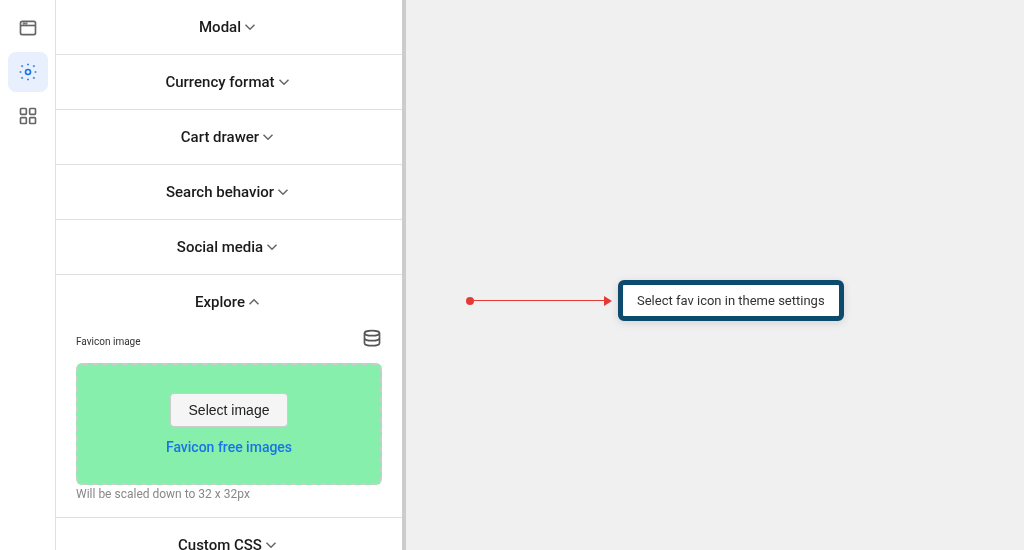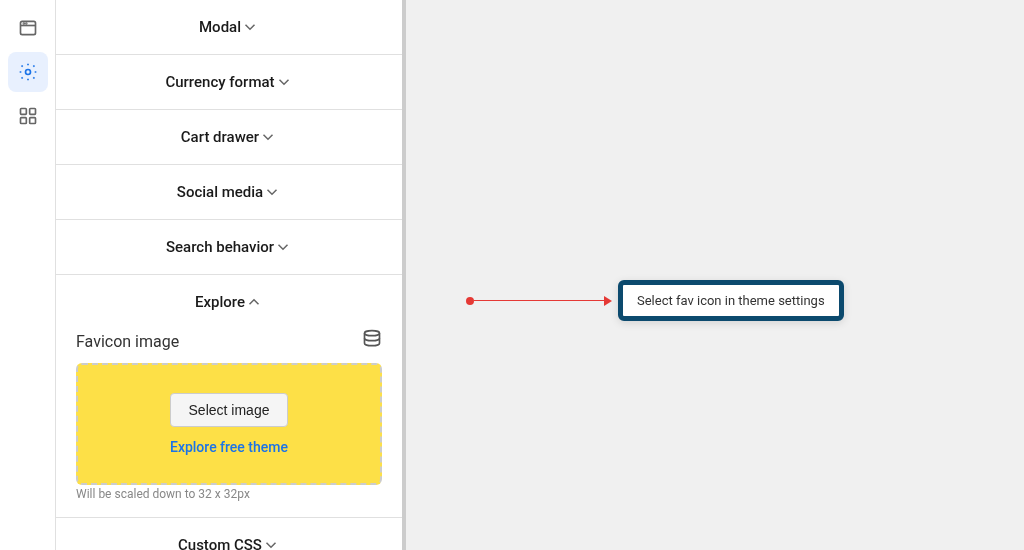--- a/index.html
+++ b/index.html
@@ -83,38 +83,38 @@
     .favicon-section {
       padding: 0 20px 16px 20px;
     }
     .favicon-image-row {
       display: flex;
       align-items: center;
       justify-content: space-between;
       margin-bottom: 10px;
     }
     .favicon-image-label {
-      font-size: 16px;
+      font-size: 10px;
       color: #333;
     }
     .favicon-db-icon {
       color: #555;
     }
 
     
     .image-upload-box {
       border: 2px dashed #ccc;
       border-radius: 6px;
       display: flex;
       flex-direction: column;
       align-items: center;
       justify-content: flex-end;
       padding: 28px 16px;
       gap: 12px;
-      background: #fde047;
+      background: #86efac;
     }
     .select-image-btn {
       background: #f5f5f5;
       border: 1px solid #ccc;
       border-radius: 4px;
       padding: 8px 18px;
       font-size: 14px;
       font-weight: 500;
       color: #222;
       cursor: pointer;
@@ -233,30 +233,30 @@
     <div class="accordion-header">
       <span class="accordion-title">Cart drawer</span>
       <svg class="chevron-icon" width="18" height="18" viewBox="0 0 24 24" fill="none" stroke="currentColor" stroke-width="2">
         <polyline points="6 9 12 15 18 9"></polyline>
       </svg>
     </div>
   </div>
 
   <div class="accordion-item">
     <div class="accordion-header">
+      <span class="accordion-title">Search behavior</span>
+      <svg class="chevron-icon" width="18" height="18" viewBox="0 0 24 24" fill="none" stroke="currentColor" stroke-width="2">
+        <polyline points="6 9 12 15 18 9"></polyline>
+      </svg>
+    </div>
+  </div>
+
+  <div class="accordion-item">
+    <div class="accordion-header">
       <span class="accordion-title">Social media</span>
-      <svg class="chevron-icon" width="18" height="18" viewBox="0 0 24 24" fill="none" stroke="currentColor" stroke-width="2">
-        <polyline points="6 9 12 15 18 9"></polyline>
-      </svg>
-    </div>
-  </div>
-
-  <div class="accordion-item">
-    <div class="accordion-header">
-      <span class="accordion-title">Search behavior</span>
       <svg class="chevron-icon" width="18" height="18" viewBox="0 0 24 24" fill="none" stroke="currentColor" stroke-width="2">
         <polyline points="6 9 12 15 18 9"></polyline>
       </svg>
     </div>
   </div>
 
   <div class="accordion-item">
     <div class="accordion-header">
       <span class="accordion-title">Explore</span>
       <svg class="chevron-icon chevron-up" width="18" height="18" viewBox="0 0 24 24" fill="none" stroke="currentColor" stroke-width="2">
@@ -271,21 +271,21 @@
           <svg width="20" height="20" viewBox="0 0 24 24" fill="none" stroke="#555" stroke-width="2">
             <ellipse cx="12" cy="5" rx="9" ry="3"></ellipse>
             <path d="M3 5v6c0 1.66 4.03 3 9 3s9-1.34 9-3V5"></path>
             <path d="M3 11v6c0 1.66 4.03 3 9 3s9-1.34 9-3v-6"></path>
           </svg>
         </span>
       </div>
 
       <div class="image-upload-box">
         <button class="select-image-btn">Select image</button>
-        <a class="explore-free-link" href="#">Explore free theme</a>
+        <a class="explore-free-link" href="#">Favicon free images</a>
       </div>
       <p class="scale-hint">Will be scaled down to 32 x 32px</p>
     </div>
   </div>
 
   <div class="accordion-item">
     <div class="accordion-header">
       <span class="accordion-title">Custom CSS</span>
       <svg class="chevron-icon" width="18" height="18" viewBox="0 0 24 24" fill="none" stroke="currentColor" stroke-width="2">
         <polyline points="6 9 12 15 18 9"></polyline>

